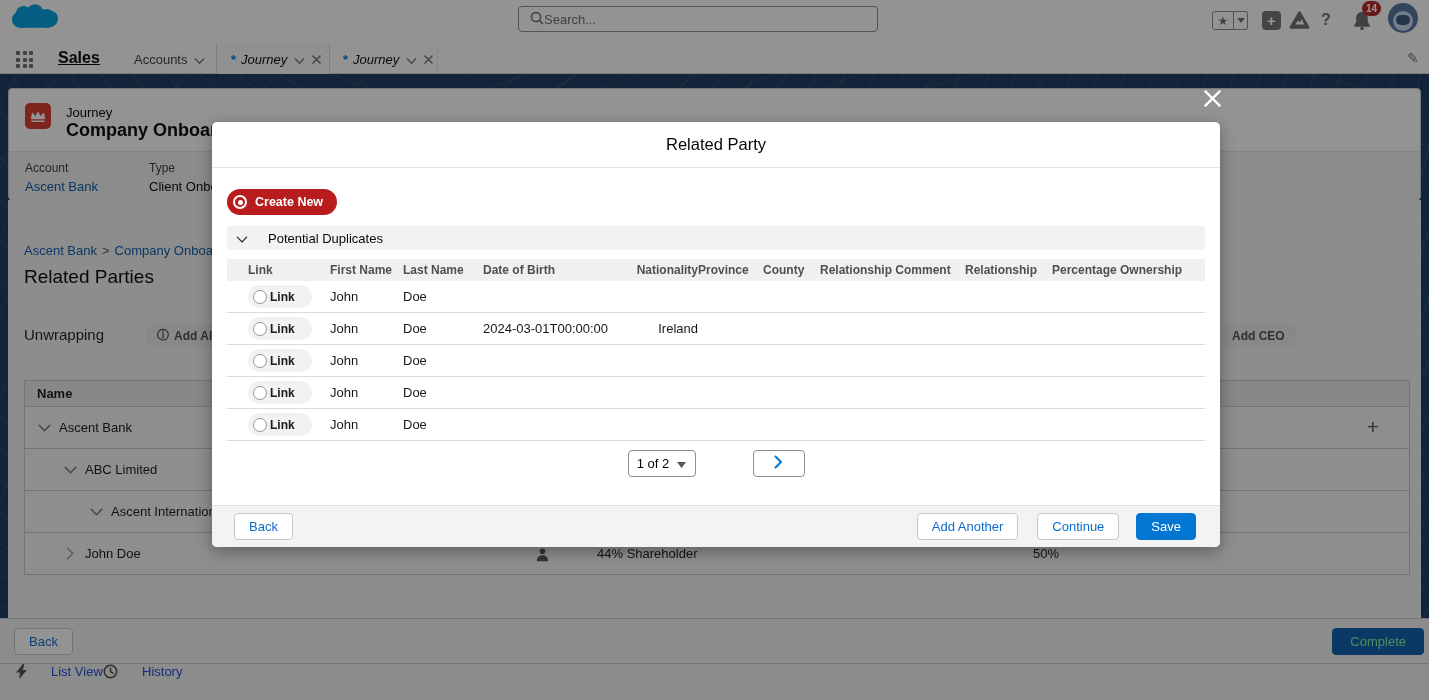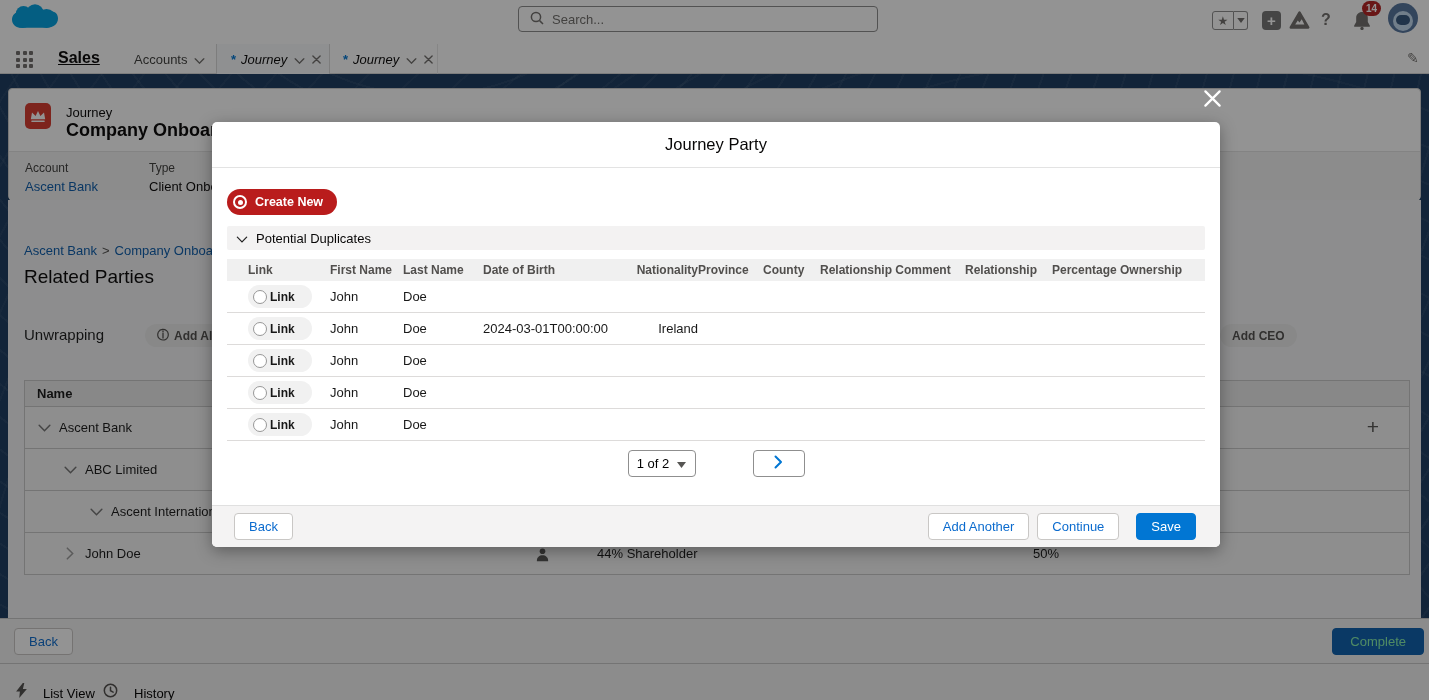--- a/index.html
+++ b/index.html
@@ -9,21 +9,21 @@
   
   #app { position:absolute; inset:0;
     background:#1a3a5f;
     background-image:repeating-radial-gradient(circle at 30% -20%, rgba(255,255,255,.045) 0 2px, transparent 2px 26px),
                      repeating-radial-gradient(circle at 80% 120%, rgba(255,255,255,.035) 0 2px, transparent 2px 34px); }
 
   
   .hdr { position:absolute; top:0; left:0; width:100%; height:44px; background:#fff; }
   .cloud { position:absolute; left:12px; top:2px; }
   .search { position:absolute; left:518px; top:6px; width:360px; height:26px; border:1px solid #8c8c8c;
-    border-radius:4px; background:#fff; display:flex; align-items:center; gap:8px; padding-left:11px; color:#706e6b; }
+    border-radius:4px; background:#fff; display:flex; align-items:center; padding-left:11px; color:#706e6b; }
   .favbox { position:absolute; left:1212px; top:11px; display:flex; }
   .favbox .cellA { width:22px; height:19px; border:1px solid #8c8c8c; border-radius:3px 0 0 3px;
     display:flex; align-items:center; justify-content:center; color:#706e6b; font-size:12px; }
   .favbox .cellB { width:14px; height:19px; border:1px solid #8c8c8c; border-left:none; border-radius:0 3px 3px 0;
     display:flex; align-items:center; justify-content:center; }
   .plusbtn { position:absolute; left:1262px; top:11px; width:19px; height:19px; background:#747474; border-radius:4px;
     color:#fff; font-size:15px; font-weight:700; display:flex; align-items:center; justify-content:center; line-height:1; }
   .guide { position:absolute; left:1289px; top:11px; }
   .help { position:absolute; left:1321px; top:11px; font-size:16px; font-weight:700; color:#706e6b; }
   .bell { position:absolute; left:1353px; top:11px; }
@@ -92,56 +92,56 @@
 
   
   .botbar { position:absolute; left:0; top:618px; width:100%; height:45px; background:#f3f2f2; border-top:1px solid #c8c8c8; }
   .btn { height:27px; background:#fff; border:1px solid #c9c7c5; border-radius:4px; color:#0b6bce;
     font-size:13px; padding:0 14px; font-family:inherit; }
   .backbtn { position:absolute; left:14px; top:9px; }
   .completebtn { position:absolute; right:5px; top:9px; background:#0b5fad; border-color:#0b5fad; color:#86efac; padding:0 17px; }
 
   
   .utilbar { position:absolute; left:0; top:663px; width:100%; height:37px; background:#f3f2f2; border-top:1px solid #c8c8c8; }
-  .uitem { position:absolute; top:0; height:37px; display:flex; align-items:flex-end; gap:16px; color:#000000; font-size:13px; }
+  .uitem { position:absolute; top:0; height:37px; display:flex; align-items:flex-start; gap:24px; color:#1d4ed8; font-size:13px; }
   .uitem.u1 { left:16px; } .uitem.u2 { left:103px; }
 
   
   #backdrop { position:absolute; inset:0; background:rgba(10,10,10,0.44); z-index:10; }
   .modalclose { position:absolute; left:1203px; top:89px; z-index:30; cursor:pointer; }
   #modal { position:absolute; left:212px; top:122px; width:1008px; height:425px; background:#fff; z-index:20;
     border-radius:5px; box-shadow:0 4px 16px rgba(0,0,0,.35); }
   .mtitle { height:46px; display:flex; align-items:center; justify-content:center; font-size:16.5px;
     color:#080707; border-bottom:1px solid #e3e3e3; }
   .createpill { position:absolute; left:15px; top:67px; height:26px; border-radius:13px; background:#b91c1c;
     display:inline-flex; align-items:center; gap:8px; padding:0 14px 0 6px; color:#fff; font-weight:700; font-size:12.5px; border:none; }
   .radio-sel { width:14px; height:14px; border:2px solid #fff; border-radius:50%; position:relative; }
   .radio-sel::after { content:""; position:absolute; left:2.5px; top:2.5px; width:5px; height:5px; background:#fff; border-radius:50%; }
   .dupbar { position:absolute; left:15px; top:104px; width:978px; height:24px; background:#f3f2f2; border-radius:2px;
-    display:flex; align-items:center; gap:8px; padding-left:9px; color:#080707; }
+    display:flex; align-items:center; gap:20px; padding-left:9px; color:#080707; }
   .duphead { position:absolute; left:15px; top:137px; width:978px; height:22px; background:#f0f0f0;
     display:flex; align-items:center; padding-left:21px; font-size:12px; font-weight:700; color:#514f4d; }
   .c0{width:82px;} .c1{width:73px;} .c2{width:80px;} .c3{width:137px;} .c4{width:78px;text-align:right;}
   .c5{width:65px;} .c6{width:57px;} .c7{width:145px;} .c8{width:87px;} .c9{width:150px;}
   .duprows { position:absolute; left:15px; top:159px; width:978px; }
   .duprow { height:32px; display:flex; align-items:center; padding-left:21px; border-bottom:1px solid #dddbda; color:#181818; }
   .linkpill { height:23px; width:64px; border-radius:12px; background:#f1f1f1; display:inline-flex; align-items:center;
     gap:3px; padding-left:5px; font-weight:700; font-size:12px; color:#181818; border:none; }
   .radio-un { width:14px; height:14px; border:1px solid #979797; background:#fff; border-radius:50%; flex:none; }
   .pager { position:absolute; left:0; top:328px; width:100%; display:flex; justify-content:center; gap:57px; }
   .pagesel { width:68px; height:27px; border:1px solid #8f8f8f; border-radius:4px; background:#fff;
     display:flex; align-items:center; justify-content:center; gap:8px; font-size:13px; font-family:inherit; }
   .nextbtn { width:52px; height:27px; border:1px solid #8f8f8f; border-radius:4px; background:#fff;
     display:flex; align-items:center; justify-content:center; }
   .mfooter { position:absolute; left:0; bottom:0; width:100%; height:42px; background:#f4f3f3; border-top:1px solid #e0e0e0;
     border-radius:0 0 5px 5px; display:flex; align-items:center; padding:0 24px 0 22px; }
   .mfooter .btn { color:#0b6bce; }
   .spacer { flex:1; }
   .savebtn { background:#0176d3; border-color:#0176d3; color:#fff !important; margin-left:17px; }
-  .continuebtn { margin-left:8px; }
+  .continuebtn { margin-left:19px; }
 </style>
 </head>
 <body>
 
 <div id="app">
 
   <div class="hdr">
     <span class="cloud">
       <svg width="46" height="33" viewBox="0 0 48 34">
           <path d="M36.5 13.1c-1.2 0-2.3.2-3.4.6C31.6 8.4 26.9 5 21.5 5c-4.1 0-7.8 2-10 5.2-1-.4-2-.6-3.1-.6C3.7 9.6 0 13.4 0 18.1c0 4.7 3.7 8.5 8.4 8.5h28.1C42.8 26.6 48 22.9 48 17s-5.2-10.4-11.5-3.9z" fill="#00A1E0"></path>
@@ -346,21 +346,21 @@
 
 <div id="backdrop"></div>
 
 <span class="modalclose">
   <svg width="19" height="19" viewBox="0 0 20 20">
       <path d="M2.5 2.5l15 15M17.5 2.5l-15 15" stroke="#fff" stroke-width="2.4" stroke-linecap="round"></path>
     </svg>
 </span>
 
 <div id="modal">
-  <div class="mtitle">Journey Party</div>
+  <div class="mtitle">Related Party</div>
 
   <button class="createpill">
     <span class="radio-sel"></span>
     <span>Create New</span>
   </button>
 
   <div class="dupbar">
     <span><svg width="12" height="7" viewBox="0 0 14 9">
           <path d="M1 1.5l6 6 6-6" fill="none" stroke="#222" stroke-width="1.6" stroke-linecap="round"></path>
         </svg></span>

